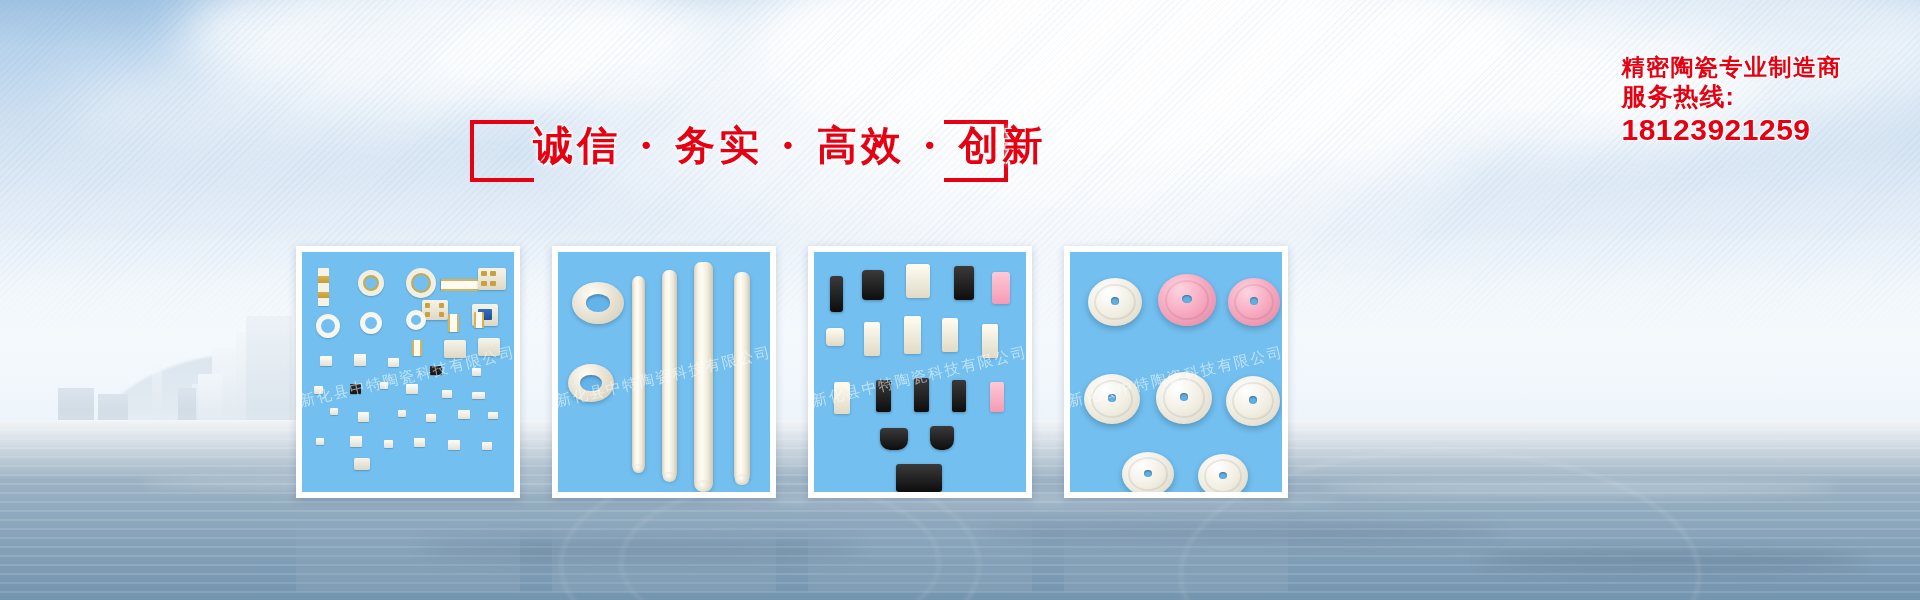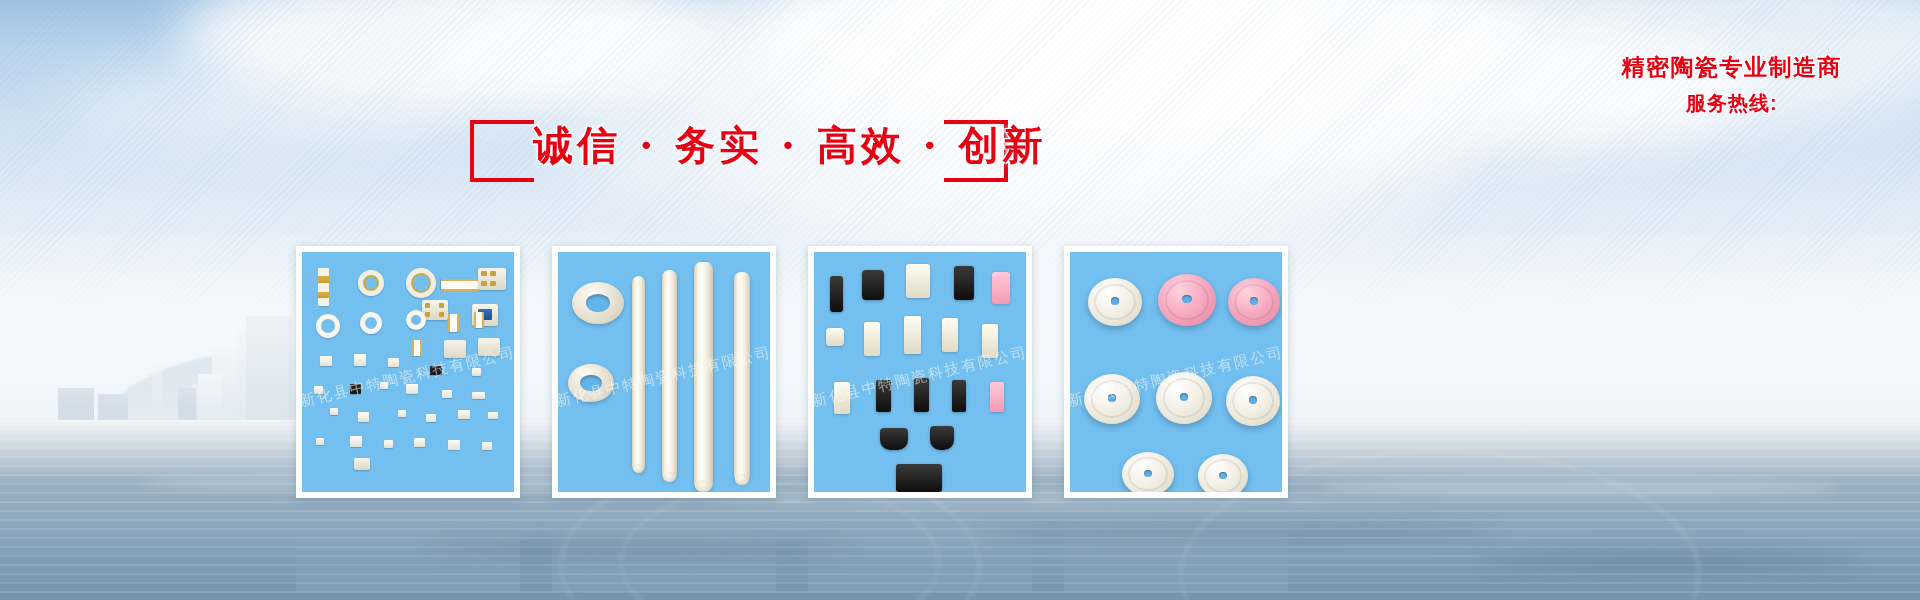--- a/index.html
+++ b/index.html
@@ -111,28 +111,28 @@
       1px -1px 0 #fff, -1px 1px 0 #fff;
     white-space:nowrap;
   }
   .slogan-en {
     position:absolute; left:0; top:66px; width:640px;
     text-align:center; font-size:20px; font-weight:700; color:#111;
     letter-spacing:.4px; white-space:nowrap;
   }
 
   
-  .rightblk { position:absolute; right:78px; top:52px; text-align:center; }
+  .rightblk { position:absolute; right:78px; top:52px; text-align:left; }
   .rb-line1 {
     font-size:23px; font-weight:700; color:#e60012; letter-spacing:1.5px;
     line-height:30px; white-space:nowrap;
     text-shadow:0 0 3px #fff, 1px 1px 0 #fff, -1px -1px 0 #fff, 1px -1px 0 #fff, -1px 1px 0 #fff;
   }
   .rb-line2 {
-    margin-top:7px; font-size:20px; font-weight:700; color:#e60012;
+    margin-top:0; font-size:25px; font-weight:700; color:#e60012;
     letter-spacing:1px; line-height:28px; white-space:nowrap;
     text-shadow:0 0 3px #fff, 1px 1px 0 #fff, -1px -1px 0 #fff, 1px -1px 0 #fff, -1px 1px 0 #fff;
   }
   .rb-phone {
     margin-top:2px; font-size:30px; font-weight:700; color:#e60012;
     letter-spacing:.5px; line-height:36px; white-space:nowrap;
     text-shadow:0 0 3px #fff, 1px 1px 0 #fff, -1px -1px 0 #fff, 1px -1px 0 #fff, -1px 1px 0 #fff;
   }
 
   
@@ -294,20 +294,21 @@
     <div class="bracket bk-tl"></div>
     <div class="bracket bk-br"></div>
     <div class="bracket bk-bl"></div>
     <div class="bracket bk-brb"></div>
     <div class="slogan-cn">诚信 · 务实 · 高效 · 创新</div>
   </div>
 
   <div class="rightblk">
     <div class="rb-line1">精密陶瓷专业制造商</div>
     <div class="rb-line2">服务热线:</div>
+    <div class="rb-phone">18123921259</div>
   </div>
 
   <div class="panels">
 
     <div class="panel p1">
       <div class="inner">
         <div class="part chip gold" style="left:16px;  top:16px; width:11px; height:38px;"></div>
         <div class="part ringp gold" style="left:56px;  top:18px; width:26px; height:26px;"></div>
         <div class="part ringp gold" style="left:104px; top:16px; width:30px; height:30px;"></div>
         <div class="part chip endcap" style="left:152px; top:14px; width:12px; height:38px; transform:rotate(90deg);"></div>

